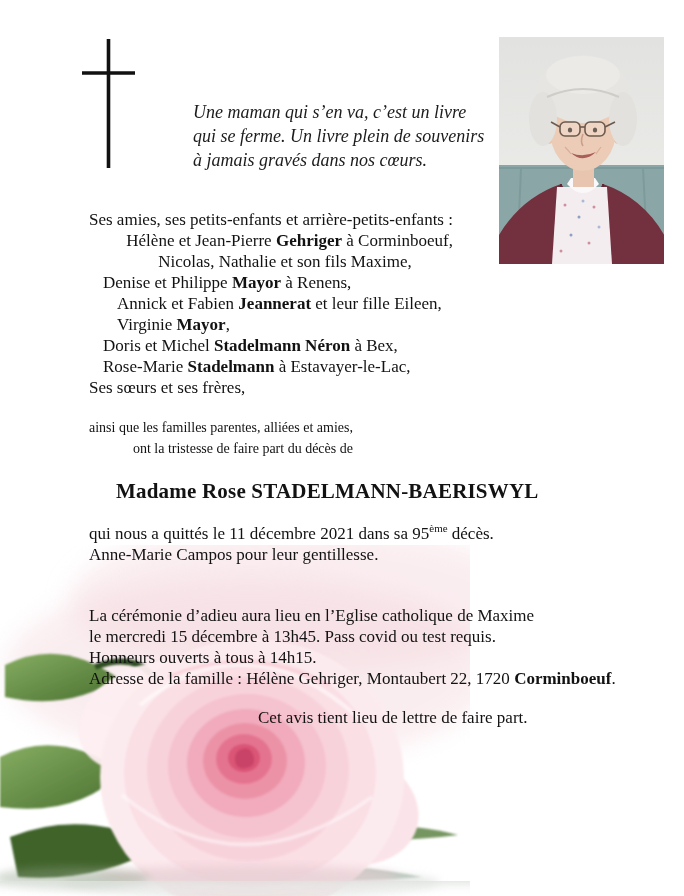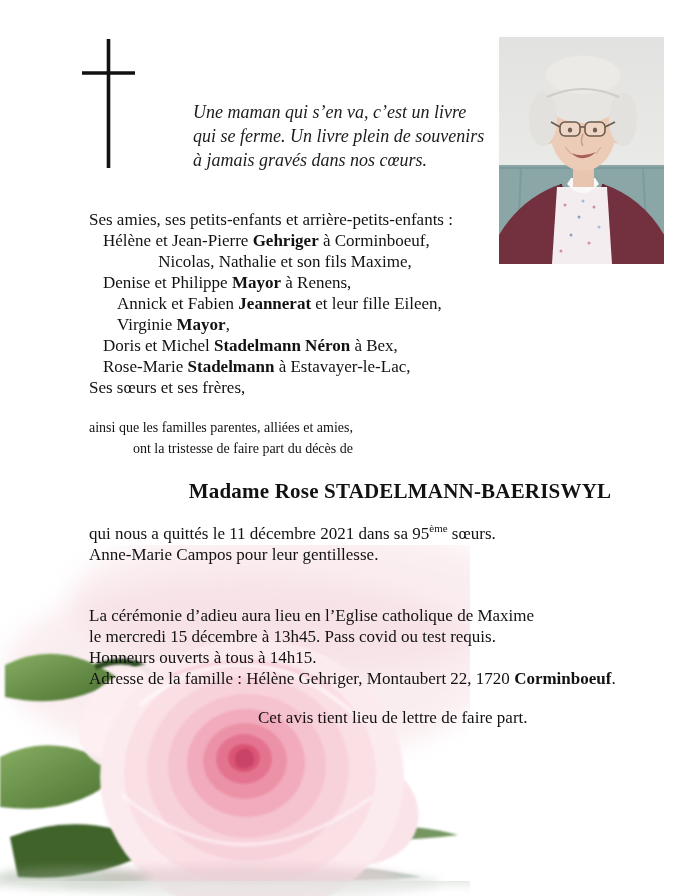--- a/index.html
+++ b/index.html
@@ -6,21 +6,21 @@
   body{width:684px;height:896px;position:relative;background:#ffffff;overflow:hidden;
        font-family:"Liberation Serif", serif;color:#121212;}
   .abs{position:absolute;}
   .txt{z-index:3;}
   .doc-line{white-space:nowrap;}
   .b{font-weight:bold;}
   sup{font-size:11px;line-height:0;}
   .quote-block{left:193px;top:92px;width:330px;font-size:18px;line-height:24px;font-style:italic;color:#1c1c1c;margin-top:8px;}
   .family-block{left:89px;top:209px;font-size:17px;line-height:21px;}
   .announce-block{left:89px;top:417px;font-size:14px;line-height:21px;text-align:right;}
-  .title-block{left:116px;top:479px;width:568px;text-align:center;font-size:21px;font-weight:bold;letter-spacing:.2px;}
+  .title-block{left:116px;top:479px;width:568px;font-size:21px;font-weight:bold;letter-spacing:.2px;}
   .details-block{left:89px;top:523px;font-size:17px;line-height:21px;}
   .ceremony-block{left:89px;top:605px;font-size:17px;line-height:21px;}
   .closing-block{left:258px;top:707px;font-size:17px;line-height:21px;}
   .cross-wrap{left:82px;top:38px;width:56px;height:132px;z-index:2;}
   .photo-wrap{left:499px;top:37px;width:165px;height:227px;z-index:2;}
   .rose-wrap{left:0;top:545px;width:470px;height:351px;z-index:1;}
 </style>
 </head>
 <body>
 
@@ -83,39 +83,39 @@
     <line x1="106" y1="90" x2="116" y2="85" stroke="#6b5a4e" stroke-width="1.6"></line>
     <path d="M84,97 Q81,105 84,109" stroke="#caa08c" stroke-width="1.6" fill="none"></path>
     <path d="M72,116 Q84,127 97,115 Q84,121 72,116 Z" fill="#a85f57"></path>
     <path d="M66,110 Q70,114 72,117" stroke="#d8ae96" stroke-width="1.2" fill="none"></path>
     <path d="M102,110 Q99,114 97,117" stroke="#d8ae96" stroke-width="1.2" fill="none"></path>
   </svg>
 </div>
 
 <div class="abs txt family-block">
     <div class="doc-line"><span>Ses amies, ses petits-enfants et arrière-petits-enfants :</span></div>
-    <div class="doc-line" style="padding-left: 14px;"><span>Hélène et Jean-Pierre </span><span class="b">Gehriger</span><span> à Corminboeuf,</span></div>
+    <div class="doc-line" style="padding-left: 14px; text-align: right;"><span>Hélène et Jean-Pierre </span><span class="b">Gehriger</span><span> à Corminboeuf,</span></div>
     <div class="doc-line" style="padding-left: 28px; text-align: center;"><span>Nicolas, Nathalie et son fils Maxime,</span></div>
     <div class="doc-line" style="padding-left: 14px; font-family: Liberation Serif, serif;"><span>Denise et Philippe </span><span class="b">Mayor</span><span> à Renens,</span></div>
     <div class="doc-line" style="padding-left: 28px;"><span>Annick et Fabien </span><span class="b">Jeannerat</span><span> et leur fille Eileen,</span></div>
     <div class="doc-line" style="padding-left: 28px;"><span>Virginie </span><span class="b">Mayor</span><span>,</span></div>
     <div class="doc-line" style="padding-left: 14px;"><span>Doris et Michel </span><span class="b">Stadelmann Néron</span><span> à Bex,</span></div>
     <div class="doc-line" style="padding-left: 14px;"><span>Rose-Marie </span><span class="b">Stadelmann</span><span> à Estavayer-le-Lac,</span></div>
     <div class="doc-line"><span>Ses sœurs et ses frères,</span></div>
   </div>
 
 <div class="abs txt announce-block">
     <div class="doc-line">ainsi que les familles parentes, alliées et amies,</div>
     <div class="doc-line">ont la tristesse de faire part du décès de</div>
   </div>
 
 <div class="abs txt title-block">Madame Rose STADELMANN-BAERISWYL</div>
 
 <div class="abs txt details-block">
-    <div class="doc-line"><span>qui nous a quittés le 11 décembre 2021 dans sa 95</span><sup>ème</sup><span> sœurs.</span></div>
+    <div class="doc-line"><span>qui nous a quittés le 11 décembre 2021 dans sa 95</span><sup>ème</sup><span> décès.</span></div>
     <div class="doc-line"><span>Anne-Marie Campos pour leur gentillesse.</span></div>
   </div>
 
 <div class="abs txt ceremony-block">
     <div class="doc-line"><span>La cérémonie d’adieu aura lieu en l’Eglise catholique de Maxime</span></div>
     <div class="doc-line"><span>le mercredi 15 décembre à 13h45. Pass covid ou test requis.</span></div>
     <div class="doc-line"><span>Honneurs ouverts à tous à 14h15.</span></div>
     <div class="doc-line"><span>Adresse de la famille : Hélène Gehriger, Montaubert 22, 1720 </span><span class="b">Corminboeuf</span><span>.</span></div>
   </div>
 

